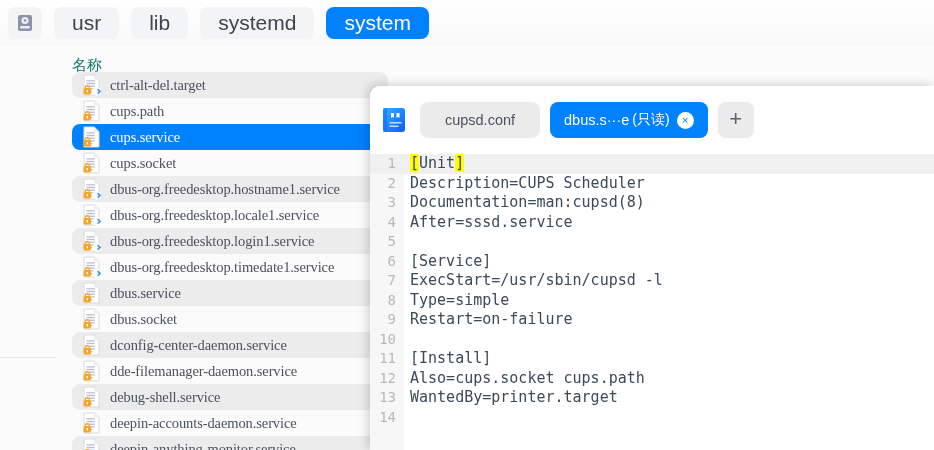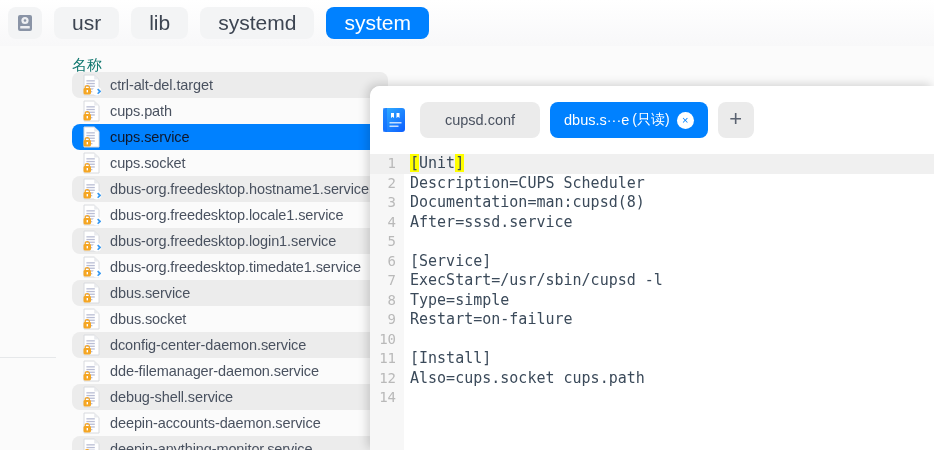--- a/index.html
+++ b/index.html
@@ -65,31 +65,32 @@
   }
   .row {
     position: relative;
     height: 26px;
     display: flex; align-items: center;
     padding-left: 10px;
     box-sizing: border-box;
     cursor: default;
     width: 316px;
     border-radius: 8px;
+    font-family: Liberation Serif, serif;
   }
   .row.alt { background: #ececec; }
   .row.sel { background: #0081ff; }
   .row .rname {
     font-size: 14.5px;
     color: #4a5260;
     margin-left: 9px;
     white-space: nowrap;
     letter-spacing: -0.1px;
   }
-  .row.sel .rname { color: #0f172a; }
+  .row.sel .rname { color: #ffffff; }
 
   .ficon { position: relative; width: 19px; height: 22px; flex: 0 0 19px; }
   .ficon svg { display: block; }
 
   
   .editor {
     position: absolute; left: 370px; top: 86px;
     width: 564px; height: 364px;
     background: #ffffff;
     border-top-left-radius: 10px;
@@ -553,17 +554,18 @@
           <div class="codeline"><span class="lnum">3</span><span class="ctext">Documentation=man:cupsd(8)</span></div>
           <div class="codeline"><span class="lnum">4</span><span class="ctext">After=sssd.service</span></div>
           <div class="codeline"><span class="lnum">5</span><span class="ctext"></span></div>
           <div class="codeline"><span class="lnum">6</span><span class="ctext">[Service]</span></div>
           <div class="codeline"><span class="lnum">7</span><span class="ctext">ExecStart=/usr/sbin/cupsd -l</span></div>
           <div class="codeline"><span class="lnum">8</span><span class="ctext">Type=simple</span></div>
           <div class="codeline"><span class="lnum">9</span><span class="ctext">Restart=on-failure</span></div>
           <div class="codeline"><span class="lnum">10</span><span class="ctext"></span></div>
           <div class="codeline"><span class="lnum">11</span><span class="ctext">[Install]</span></div>
           <div class="codeline"><span class="lnum">12</span><span class="ctext">Also=cups.socket cups.path</span></div>
+          <div class="codeline"><span class="lnum">13</span><span class="ctext">WantedBy=printer.target</span></div>
           <div class="codeline"><span class="lnum">14</span><span class="ctext"></span></div>
         </div>
     </div>
   </div>
 </div>
 
 </body></html>

